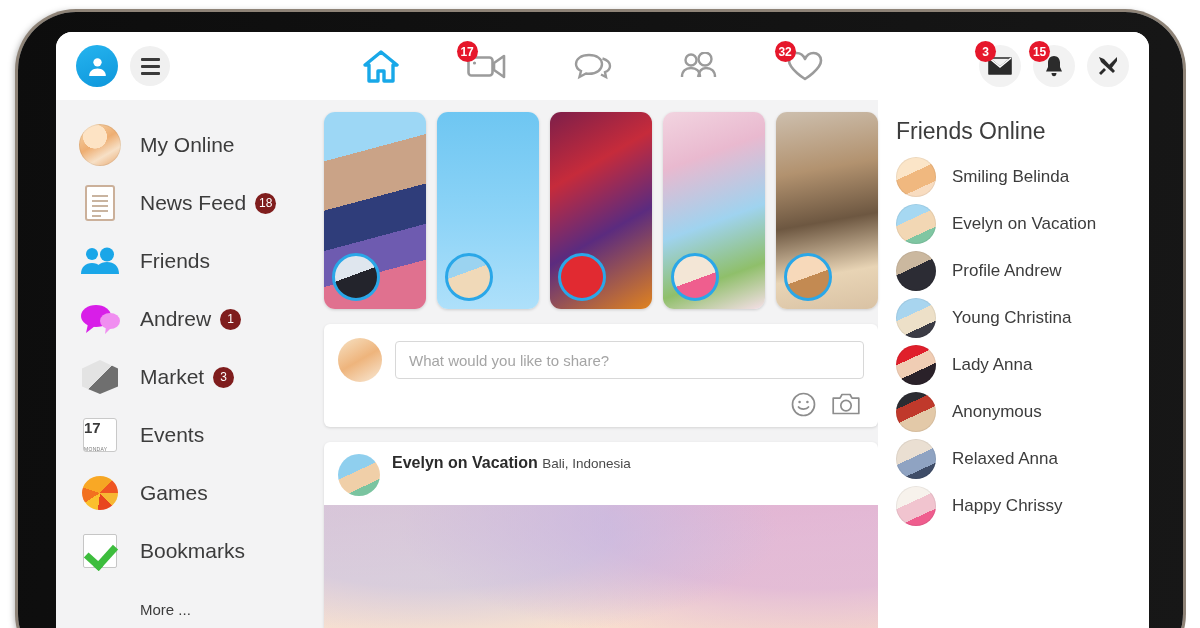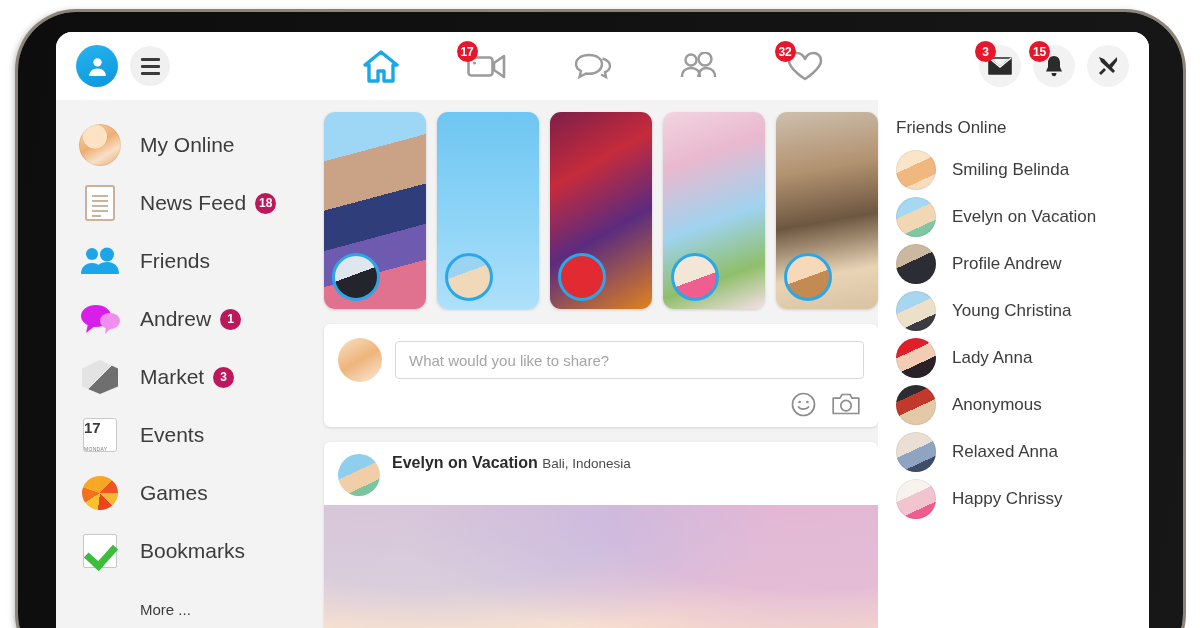--- a/index.html
+++ b/index.html
@@ -77,21 +77,21 @@
   .sidebar{width:268px; padding:16px 0 0 22px; background:#f3f3f4;}
   .side-item{
     display:flex; align-items:center; gap:18px; height:58px;
   }
   .side-ico{width:44px;height:44px;display:flex;align-items:center;justify-content:center;flex:0 0 44px;}
   .side-ico img, .side-ico svg{display:block;}
   .side-label{
     font-size:21px; color:#3c3c3c; font-weight:400; white-space:nowrap;
   }
   .side-badge{
-    font-size:12px;font-weight:bold;color:#fff;background:#be185d;border-radius:50%;
+    font-size:12px;font-weight:normal;color:#fff;background:#7f1d1d;border-radius:50%;
     min-width:21px;height:21px;display:inline-flex;align-items:center;justify-content:center;
     padding:0 3px; margin-left:9px; vertical-align:3px;
   }
   .side-more{margin-left:62px; font-size:15px; color:#3c3c3c;}
   .ph-av{
     width:42px;height:42px;border-radius:50%;
     background:
       radial-gradient(circle at 38% 30%, #fde3c4 0 30%, transparent 31%),
       linear-gradient(150deg,#f6d9b2 0%,#eeae72 45%,#f7e0c6 70%,#e8a56a 100%);
     box-shadow:inset 0 0 0 1px rgba(0,0,0,.07);
@@ -153,21 +153,21 @@
     height:170px;
     background:
       radial-gradient(ellipse at 20% 15%, rgba(190,190,230,.55) 0 28%, transparent 55%),
       radial-gradient(ellipse at 88% 12%, rgba(205,150,220,.5) 0 30%, transparent 60%),
       linear-gradient(175deg,#f7cfc9 0%,#fadfd0 35%,#fbe4cf 62%,#f6d5c6 100%);
       position:relative; overflow:hidden;
   }
 
   
   .rightbar{flex:1; background:#ffffff; padding:18px 0 0 18px;}
-  .rb-title{font-size:17px;color:#3c3c3c;margin-bottom:8px;}
+  .rb-title{font-size:23px;color:#3c3c3c;margin-bottom:8px;}
   .rb-item{display:flex;align-items:center;gap:16px;height:47px;}
   .rb-av{width:40px;height:40px;border-radius:50%;flex:0 0 40px;box-shadow:inset 0 0 0 1px rgba(0,0,0,.06);}
   .rb-name{font-size:17px;color:#3c3c3c;}
   .f1{background:linear-gradient(155deg,#fbe5c8 0 40%,#f0b87f 40% 72%,#f8dcc0 72% 100%);}
   .f2{background:linear-gradient(155deg,#a6d8f2 0 38%,#f2d7b4 38% 70%,#7fc6a2 70% 100%);}
   .f3{background:linear-gradient(155deg,#cbb89f 0 42%,#2c2c34 42% 100%);}
   .f4{background:linear-gradient(155deg,#a8d5ef 0 40%,#ede0c8 40% 70%,#3b3b44 70% 100%);}
   .f5{background:linear-gradient(155deg,#e01f2b 0 35%,#f0cdb4 35% 62%,#2a2129 62% 100%);}
   .f6{background:linear-gradient(155deg,#2c2c32 0 30%,#c0392b 30% 55%,#e3c9a8 55% 100%);}
   .f7{background:linear-gradient(155deg,#eadfd2 0 45%,#8fa3c2 45% 72%,#3f4d68 72% 100%);}

